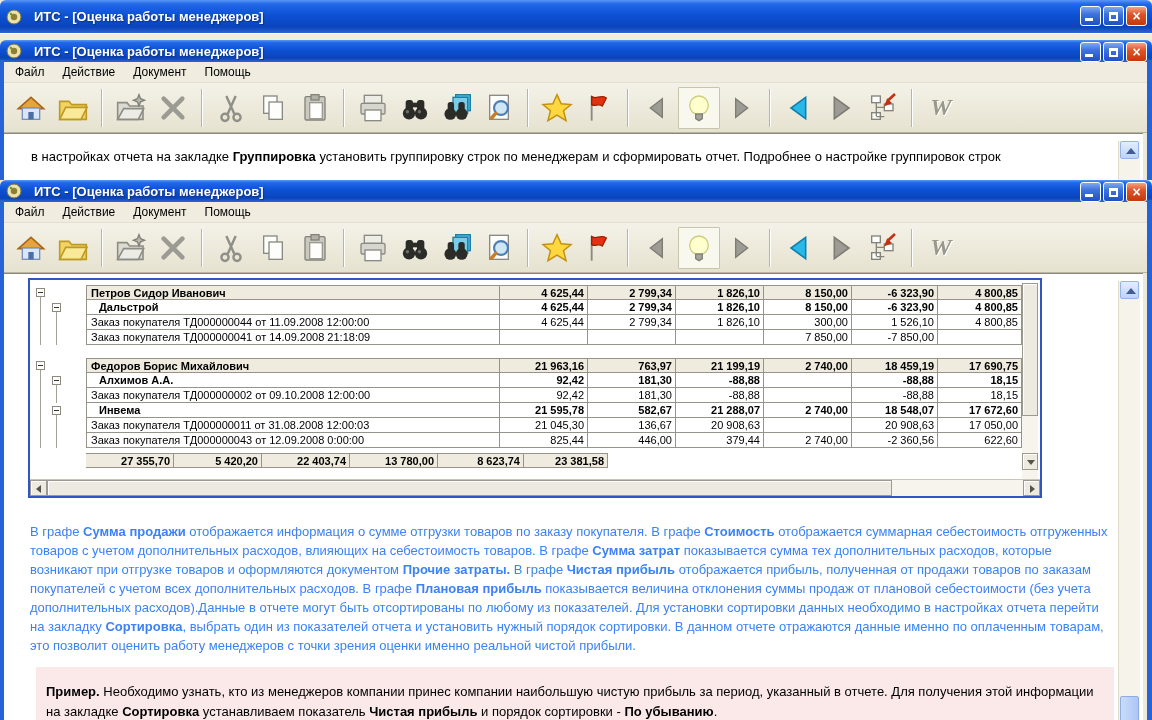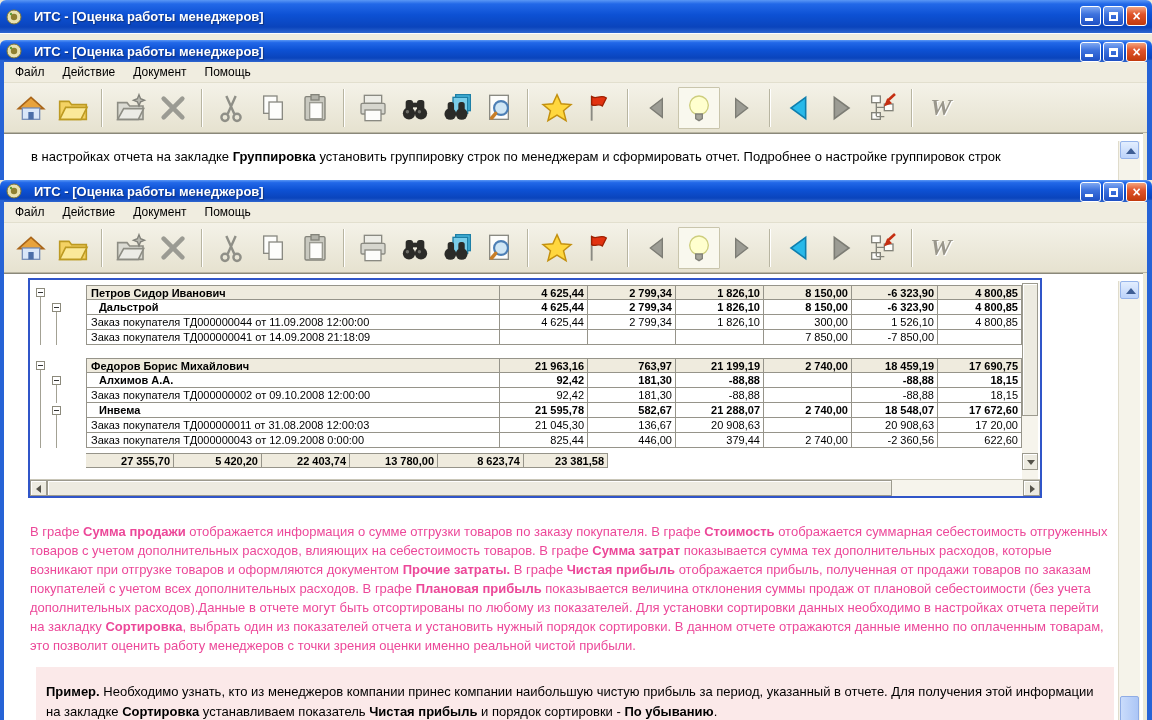--- a/index.html
+++ b/index.html
@@ -102,21 +102,21 @@
   .th-btn.left::after { content:""; position:absolute; left:5px; top:4px; width:0; height:0;
     border-top:4px solid transparent; border-bottom:4px solid transparent;
     border-right:5px solid #55534A; }
   .th-btn.right::after { content:""; position:absolute; left:6px; top:4px; width:0; height:0;
     border-top:4px solid transparent; border-bottom:4px solid transparent;
     border-left:5px solid #55534A; }
   .th-thumb { position:absolute; left:17px; top:0; width:845px; height:16px; background:#EDEBE1;
     border:1px solid #9C9A8E; box-shadow:inset 1px 1px 0 #fff; }
 
   .body-text { position:absolute; left:26px; top:248px; width:1084px;
-    font-size:13px; line-height:19px; color:#ec4899; }
+    font-size:13px; line-height:19px; color:#3b82f6; }
   .b { font-weight:bold; }
   .example { position:absolute; left:32px; top:393px; width:1078px; height:150px;
     background:#FBE9E9; padding:15px 12px 0 10px; font-size:13px; line-height:20px; }
 </style>
 </head>
 <body>
 
 <div class="win" id="win1">
   <div class="titlebar">
     <span class="appicon"><svg viewBox="0 0 16 16">
@@ -579,21 +579,21 @@
           </div>
           <div class="trow detail l3">
             <span class="tline" style="left: -46px;"></span>
             <span class="tline" style="left: -30px;"></span>
             <div class="cell c-name">Заказ покупателя ТД000000011 от 31.08.2008 12:00:03</div>
             <div class="cell c-num w1">21 045,30</div>
             <div class="cell c-num w2">136,67</div>
             <div class="cell c-num w3">20 908,63</div>
             <div class="cell c-num w4"></div>
             <div class="cell c-num w5">20 908,63</div>
-            <div class="cell c-num w6">17 20,00</div>
+            <div class="cell c-num w6">17 050,00</div>
           </div>
           <div class="trow detail l3">
             <span class="tline" style="left: -46px;"></span>
             <span class="tline" style="left: -30px;"></span>
             <div class="cell c-name">Заказ покупателя ТД000000043 от 12.09.2008 0:00:00</div>
             <div class="cell c-num w1">825,44</div>
             <div class="cell c-num w2">446,00</div>
             <div class="cell c-num w3">379,44</div>
             <div class="cell c-num w4">2 740,00</div>
             <div class="cell c-num w5">-2 360,56</div>

